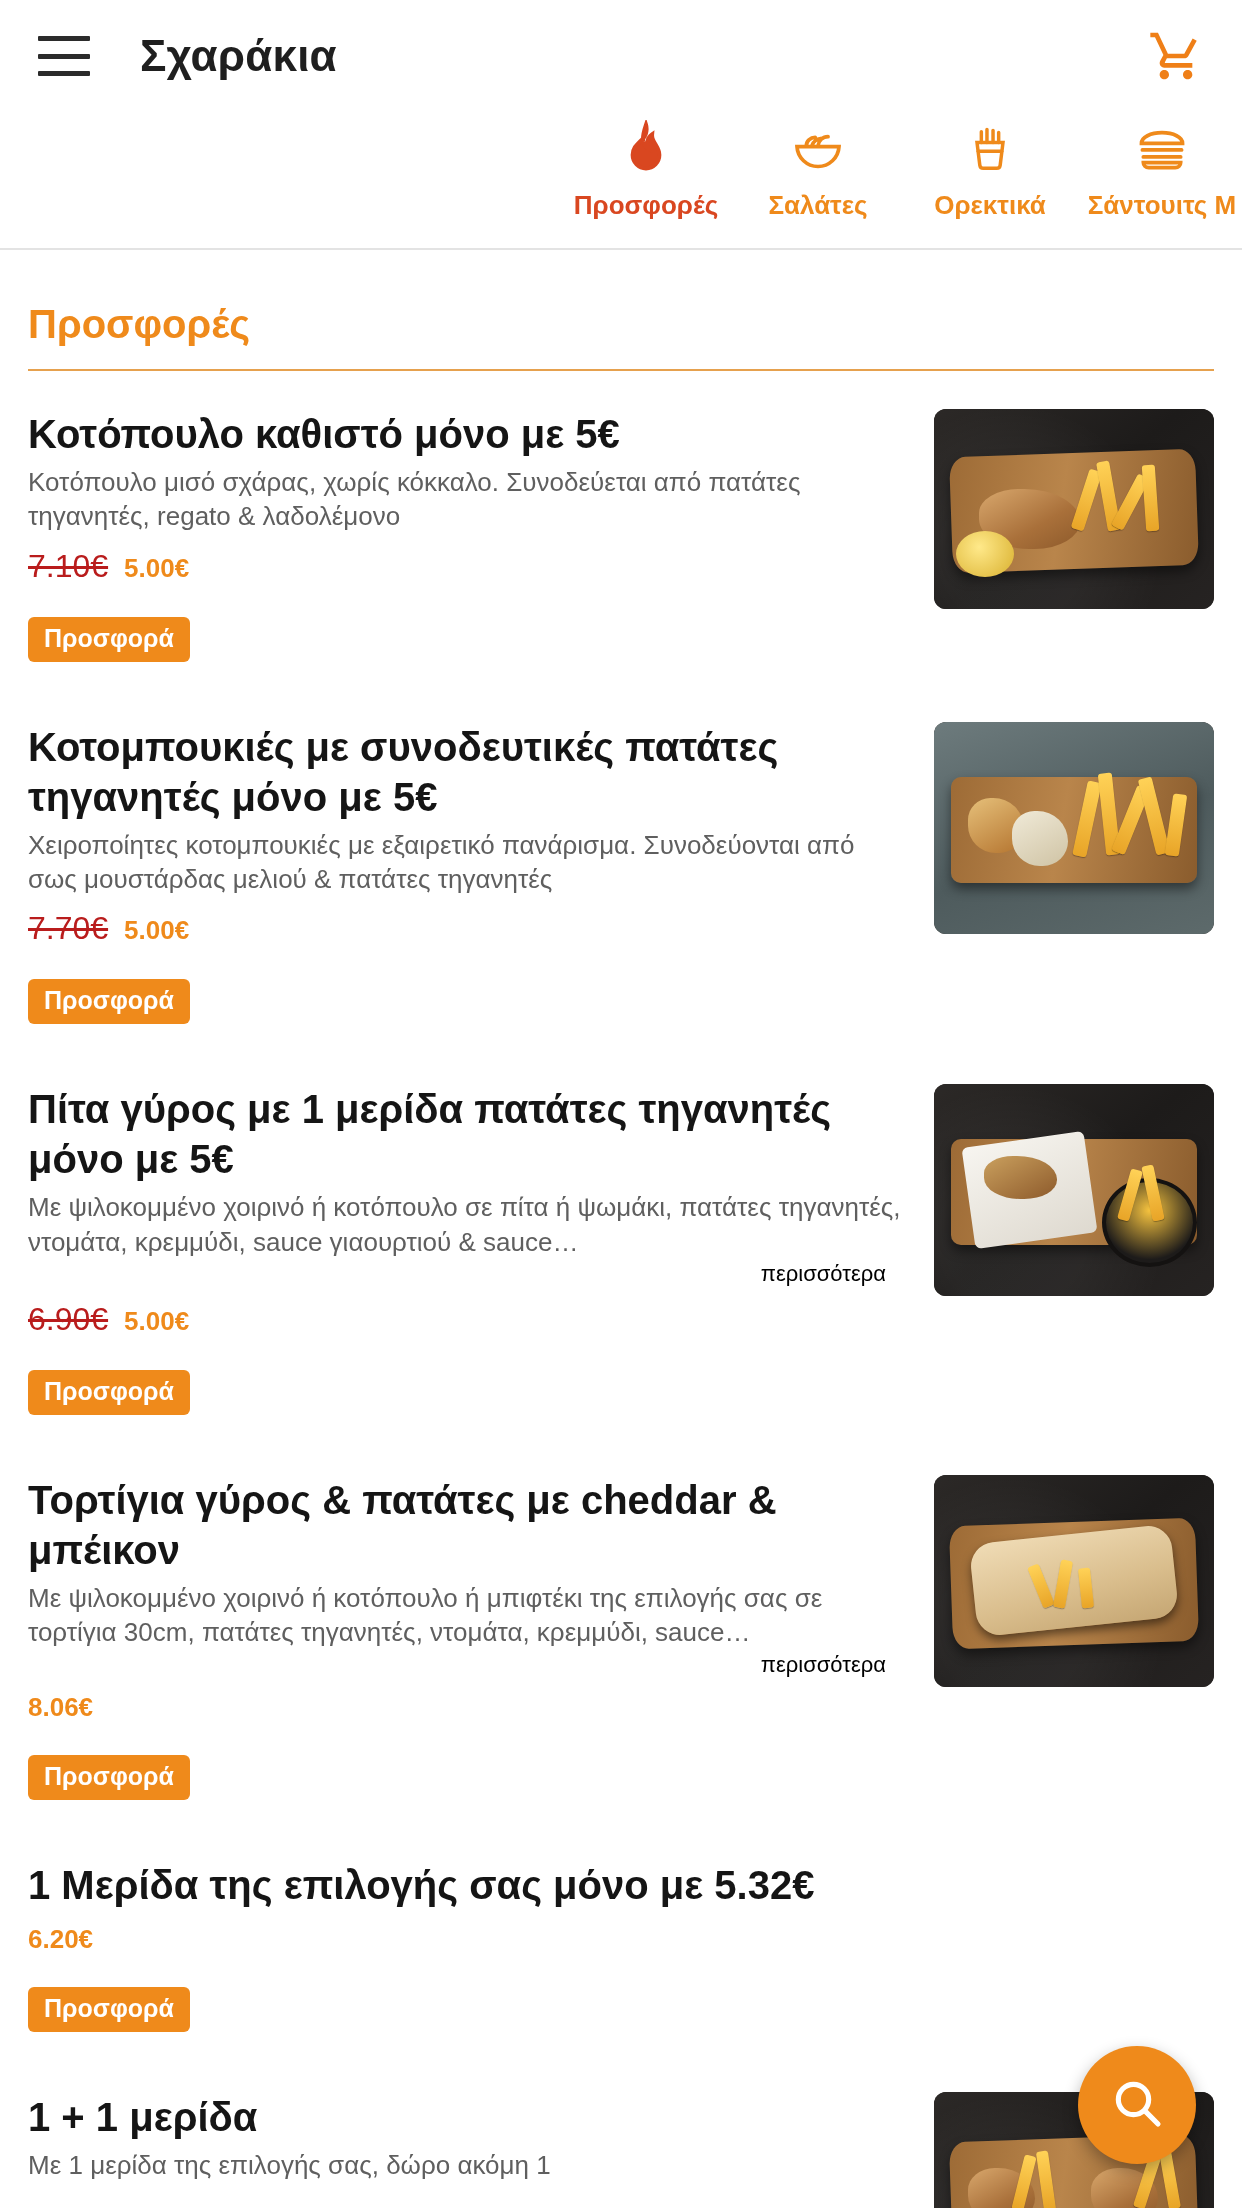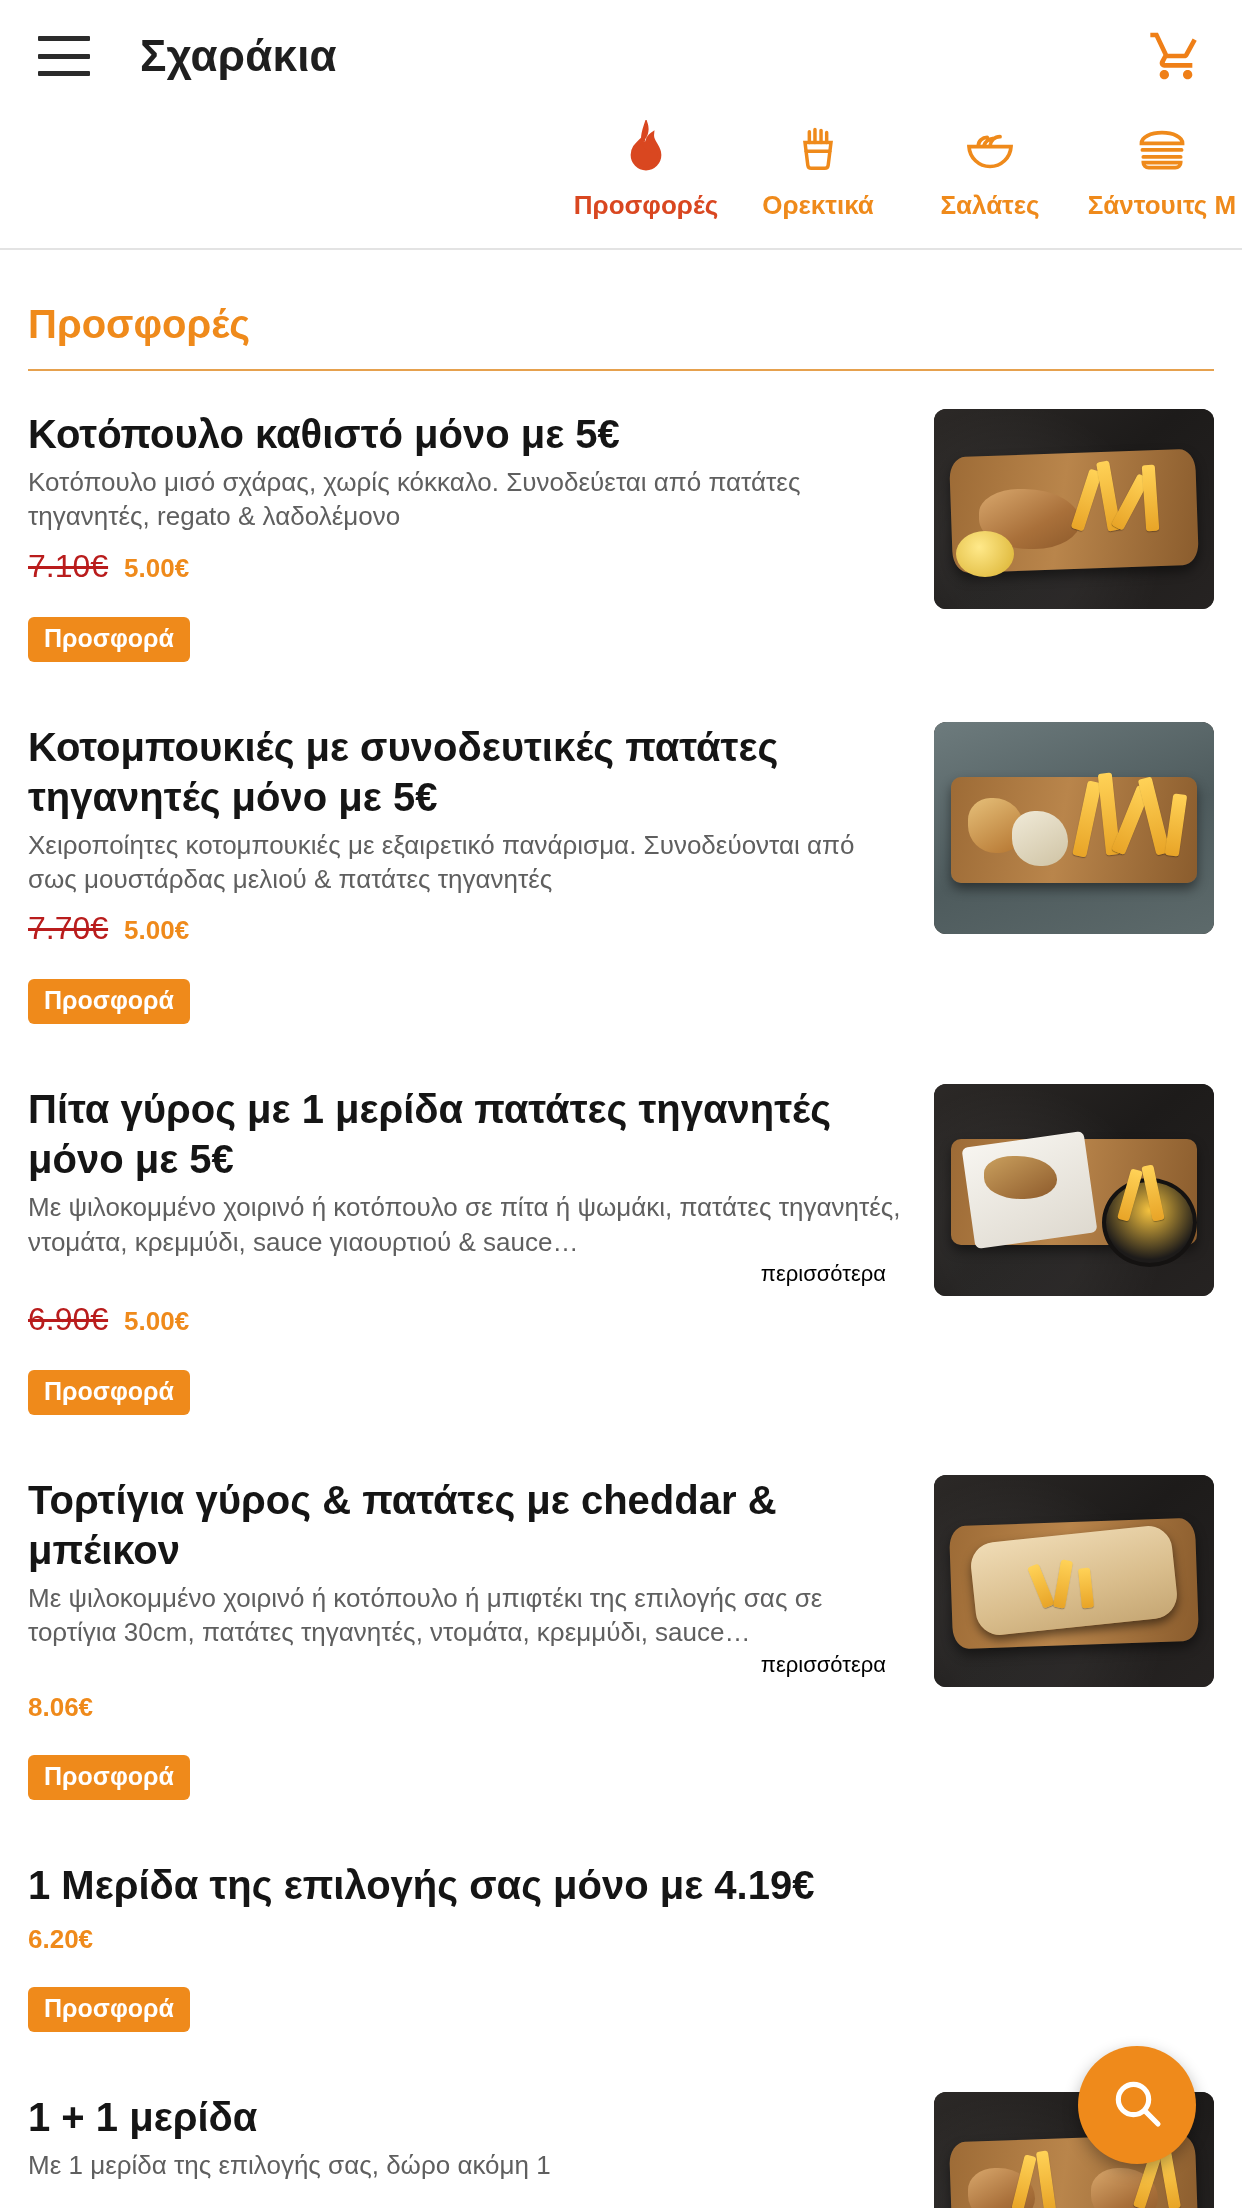--- a/index.html
+++ b/index.html
@@ -263,37 +263,37 @@
     <div class="icon">
       <svg viewBox="0 0 24 24" width="58" height="58" fill="none" stroke="#d94720" stroke-width="1.7">
         <path d="M12 2s1 3.2-1.2 5.6C8.6 9.9 6.5 11.3 6.5 14.4A5.5 5.5 0 0 0 12 20a5.5 5.5 0 0 0 5.5-5.6c0-2.6-1.6-4-2.6-6.2-.5-1.1-.4-2.2-.4-2.2s-1.6 1.1-2 3.2c-.3 1.4.2 2.4.2 2.4s-1.6-.9-1.9-2.8C10.5 6.4 12 2 12 2z" fill="#d94720"></path>
       </svg>
     </div>
     <div class="lbl">Προσφορές</div>
   </div>
 
   <div class="cat">
     <div class="icon">
+      <svg viewBox="0 0 24 24" width="58" height="56" fill="none" stroke="#ef8a1b" stroke-width="1.6" stroke-linecap="round">
+        <path d="M3 11h18a9 9 0 0 1-9 8.5A9 9 0 0 1 3 11z"></path>
+        <path d="M7 10.6c0-2 1.7-3.6 3.8-3.6M12 10.6c.3-2.2 2-3.9 4.3-3.9M9.5 10.4c.6-1.6 2-2.7 3.7-2.9"></path>
+      </svg>
+    </div>
+    <div class="lbl">Σαλάτες</div>
+  </div>
+
+  <div class="cat">
+    <div class="icon">
       <svg viewBox="0 0 24 24" width="52" height="56" fill="none" stroke="#ef8a1b" stroke-width="1.6" stroke-linecap="round">
         <path d="M8 9V4M10.6 9V3M13.4 9V3.4M16 9V4.4"></path>
         <path d="M6 9h12l-1.3 10.5a1.6 1.6 0 0 1-1.6 1.4H8.9a1.6 1.6 0 0 1-1.6-1.4L6 9z"></path>
         <path d="M6.6 13h10.8"></path>
       </svg>
     </div>
     <div class="lbl">Ορεκτικά</div>
-  </div>
-
-  <div class="cat">
-    <div class="icon">
-      <svg viewBox="0 0 24 24" width="58" height="56" fill="none" stroke="#ef8a1b" stroke-width="1.6" stroke-linecap="round">
-        <path d="M3 11h18a9 9 0 0 1-9 8.5A9 9 0 0 1 3 11z"></path>
-        <path d="M7 10.6c0-2 1.7-3.6 3.8-3.6M12 10.6c.3-2.2 2-3.9 4.3-3.9M9.5 10.4c.6-1.6 2-2.7 3.7-2.9"></path>
-      </svg>
-    </div>
-    <div class="lbl">Σαλάτες</div>
   </div>
 
   <div class="cat">
     <div class="icon">
       <svg viewBox="0 0 24 24" width="60" height="56" fill="none" stroke="#ef8a1b" stroke-width="1.6" stroke-linecap="round">
         <path d="M3.2 9.6c0-2.6 3.9-4.6 8.8-4.6s8.8 2 8.8 4.6H3.2z"></path>
         <path d="M3.6 12.4h16.8M4 15.4h16"></path>
         <path d="M4 17.8h16c0 1.3-1 2.2-2.3 2.2H6.3C5 20 4 19.1 4 17.8z"></path>
       </svg>
     </div>
@@ -391,21 +391,21 @@
       <div class="board"></div>
       <div class="wrap-roll"></div>
       <div class="fries" style="left:36%;top:42%;width:12px;height:44px;transform:rotate(-22deg);"></div>
       <div class="fries" style="left:44%;top:40%;width:12px;height:48px;transform:rotate(10deg);"></div>
       <div class="fries" style="left:52%;top:44%;width:12px;height:40px;transform:rotate(-6deg);"></div>
     </div>
   </div>
 
   <div class="item" style="min-height:150px;">
     <div class="info">
-      <div class="name">1 Μερίδα της επιλογής σας μόνο με 4.19€</div>
+      <div class="name">1 Μερίδα της επιλογής σας μόνο με 5.32€</div>
       <div class="prices" style="">
         <span class="new-price">6.20€</span>
       </div>
       <div class="badge">Προσφορά</div>
     </div>
 
   </div>
 
   <div class="item">
     <div class="info">

